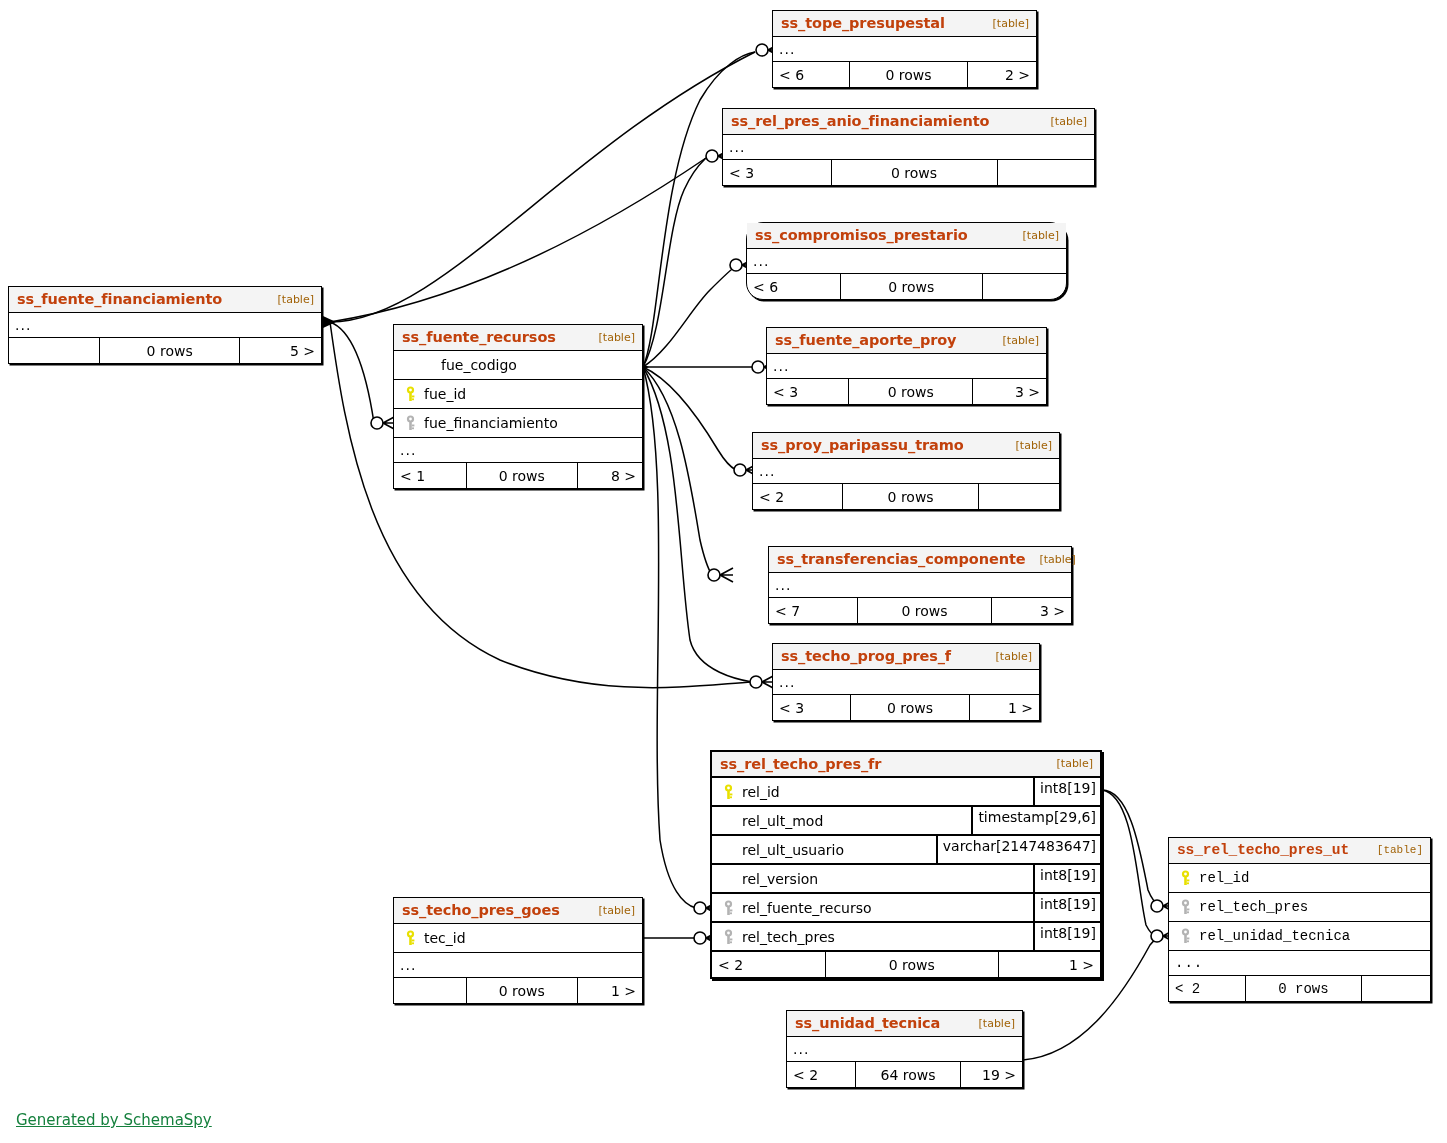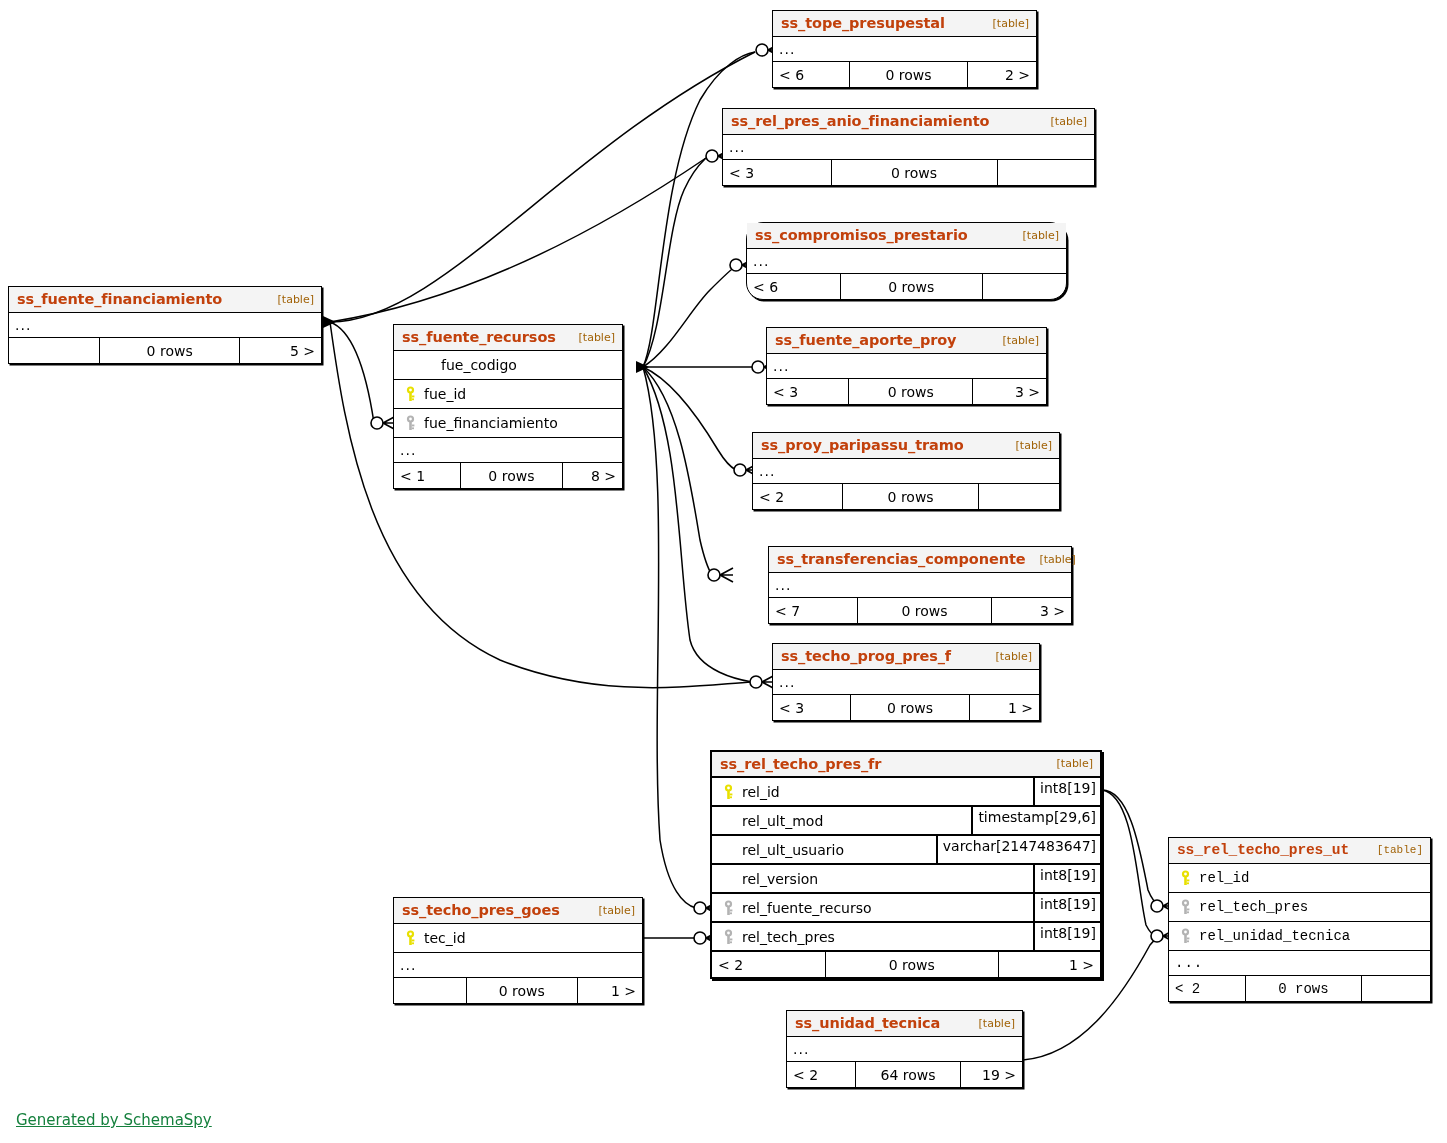--- a/index.html
+++ b/index.html
@@ -274,21 +274,21 @@
           <span class="tbl-name">ss_fuente_aporte_proy</span>
           <span class="tbl-tag">[table]</span>
         </div>
         <div class="ellipsis-row">...</div>
         <div class="foot-row">
           <span class="foot-cell foot-left">&lt; 3</span>
           <span class="foot-cell foot-mid">0 rows</span>
           <span class="foot-cell foot-right">3 &gt;</span>
         </div>
       </div>
-      <div class="table-box" style="left: 393px; top: 324px; width: 230px;">
+      <div class="table-box" style="left: 393px; top: 324px; width: 250px;">
         <div class="tbl-title">
           <span class="tbl-name">ss_fuente_recursos</span>
           <span class="tbl-tag">[table]</span>
         </div>
         <div class="col-row">
           <span class="col-left">
             <span class="keyslot"></span>
             <span class="col-label indent">fue_codigo</span>
           </span>
         </div>

